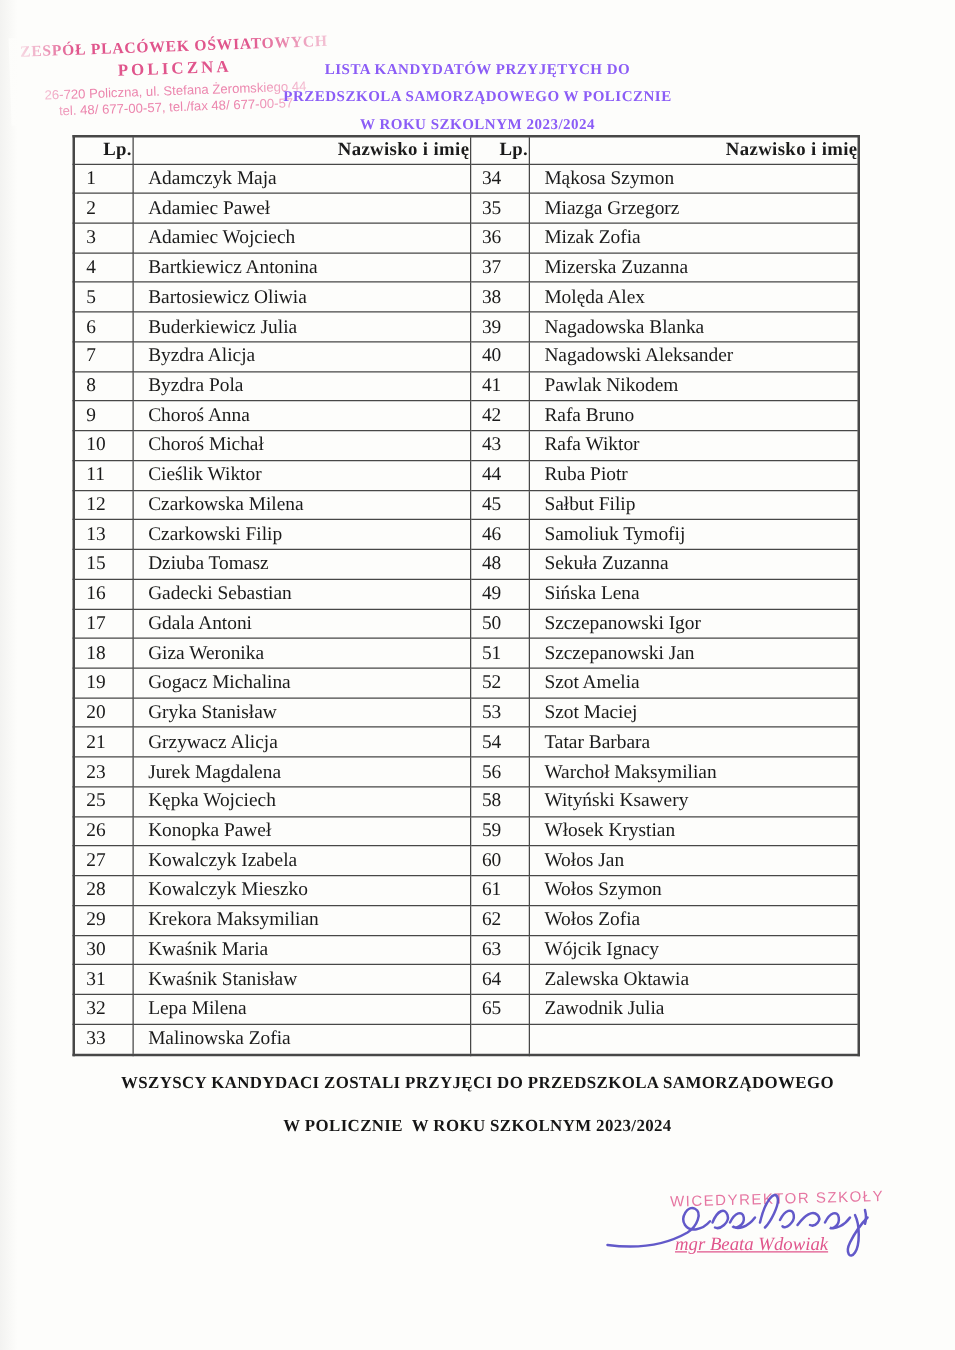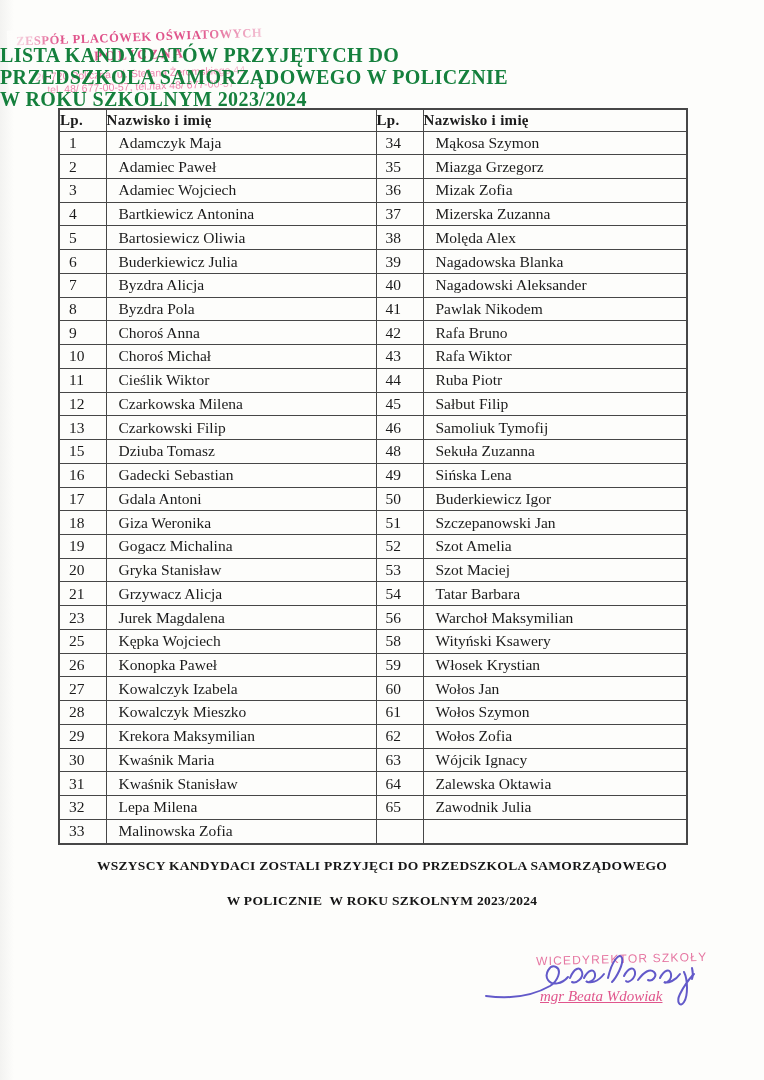--- a/index.html
+++ b/index.html
@@ -39,39 +39,39 @@
   .office-stamp .s4{font:10.5px "Liberation Sans",sans-serif;margin-top:1px;color:var(--stamp_pink_light);}
   .office-stamp::after{ 
     content:"";position:absolute;inset:-4px;
     background:linear-gradient(90deg, rgba(253,253,251,0.95), rgba(253,253,251,0) 20%, rgba(253,253,251,0) 72%, rgba(253,253,251,0.75));
     pointer-events:none;
   }
 
   
   .doc-title{
     position:absolute;left:0;right:0;top:44px;
-    text-align:left;z-index:2;
-    font-weight:bold;font-size:20px;line-height:22px;
-    letter-spacing:0.4px;color:#15803d;
+    text-align:center;z-index:2;
+    font-weight:bold;font-size:12px;line-height:22px;
+    letter-spacing:0.4px;color:#8b5cf6;
   }
 
   
   table.cand{
     position:absolute;left:58px;top:108px;
     width:628px;height:737px;
     border-collapse:collapse;table-layout:fixed;
     z-index:2;
   }
   table.cand, table.cand th, table.cand td{
     border:1px solid var(--border_col);
   }
   table.cand{border-width:2px;}
   table.cand th{
     font:bold 15px "Liberation Serif",serif;
-    text-align:left;vertical-align:middle;height:22px;
+    text-align:right;vertical-align:middle;height:22px;
     letter-spacing:0.3px;
     margin-top:42px;
   }
   table.cand td{
     font:15.5px "Liberation Serif",serif;
     vertical-align:middle;
     white-space:nowrap;overflow:hidden;
   }
   td.c-lp{padding-left:9px;}
   td.c-name{padding-left:12px;}
@@ -221,21 +221,21 @@
       <tr>
         <td class="c-lp">16</td>
         <td class="c-name">Gadecki Sebastian</td>
         <td class="c-lp">49</td>
         <td class="c-name">Sińska Lena</td>
       </tr>
       <tr>
         <td class="c-lp">17</td>
         <td class="c-name">Gdala Antoni</td>
         <td class="c-lp">50</td>
-        <td class="c-name">Buderkiewicz Igor</td>
+        <td class="c-name">Szczepanowski Igor</td>
       </tr>
       <tr>
         <td class="c-lp">18</td>
         <td class="c-name">Giza Weronika</td>
         <td class="c-lp">51</td>
         <td class="c-name">Szczepanowski Jan</td>
       </tr>
       <tr>
         <td class="c-lp">19</td>
         <td class="c-name">Gogacz Michalina</td>

